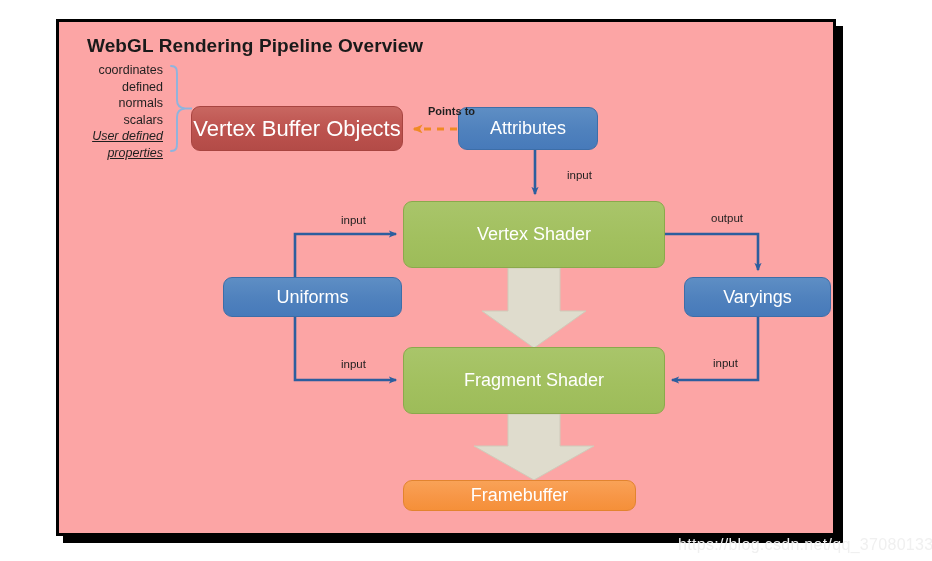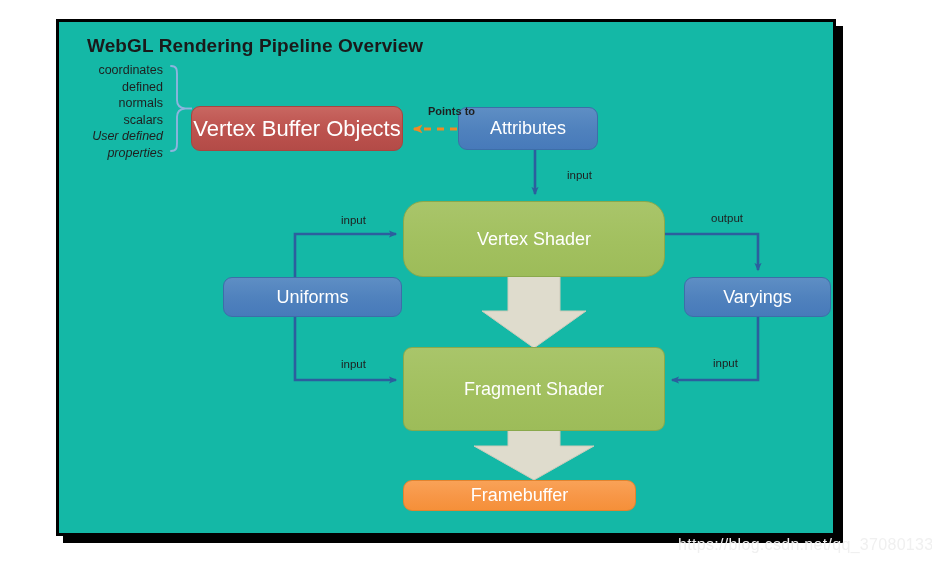--- a/index.html
+++ b/index.html
@@ -15,21 +15,21 @@
     overflow: hidden;
   }
 
   
   #slide-frame {
     position: absolute;
     left: 56px;
     top: 19px;
     width: 780px;
     height: 517px;
-    background: #14b8a6;
+    background: #fca5a5;
     border: 3px solid #000000;
     box-sizing: border-box;
     box-shadow: 7px 7px 0 0 #000000;
   }
 
   #diagram-canvas {
     position: absolute;
     left: 0;
     top: 0;
     width: 100%;
@@ -52,21 +52,21 @@
   #vbo-source-list {
     position: absolute;
     left: 0px;
     top: 40px;
     width: 104px;
     text-align: right;
     font-size: 12.5px;
     line-height: 16.5px;
     color: #1f1f1f;
   }
-  #vbo-source-list .it { font-style: italic; }
+  #vbo-source-list .it { font-style: italic; text-decoration: underline; }
 
   
   .node {
     position: absolute;
     box-sizing: border-box;
     border-radius: 9px;
     display: flex;
     align-items: center;
     justify-content: center;
     color: #ffffff;
@@ -90,24 +90,24 @@
     font-size: 18px;
   }
   .node.orange {
     background: linear-gradient(to bottom, #f9a257 0%, #f79646 55%, #f59039 100%);
     border: 1px solid #e2842f;
     font-size: 18px;
   }
 
   #node-vbo       { left: 132px; top: 84px;  width: 212px; height: 45px; }
   #node-attributes{ left: 399px; top: 85px;  width: 140px; height: 43px; }
-  #node-vertex    { left: 344px; top: 179px; width: 262px; height: 76px; border-radius: 20px; }
+  #node-vertex    { left: 344px; top: 179px; width: 262px; height: 67px; }
   #node-uniforms  { left: 164px; top: 255px; width: 179px; height: 40px; }
   #node-varyings  { left: 625px; top: 255px; width: 147px; height: 40px; }
-  #node-fragment  { left: 344px; top: 325px; width: 262px; height: 84px; }
+  #node-fragment  { left: 344px; top: 325px; width: 262px; height: 67px; }
   #node-framebuf  { left: 344px; top: 458px; width: 233px; height: 31px; }
 
   
   .edge-label {
     position: absolute;
     font-size: 11.5px;
     color: #1f1f1f;
     white-space: nowrap;
     padding-left: 21px;
   }

